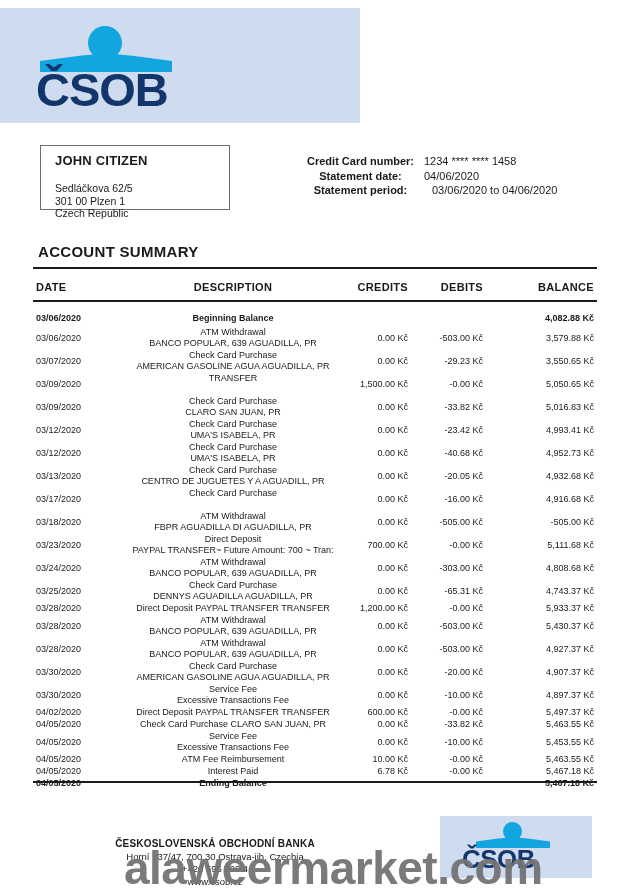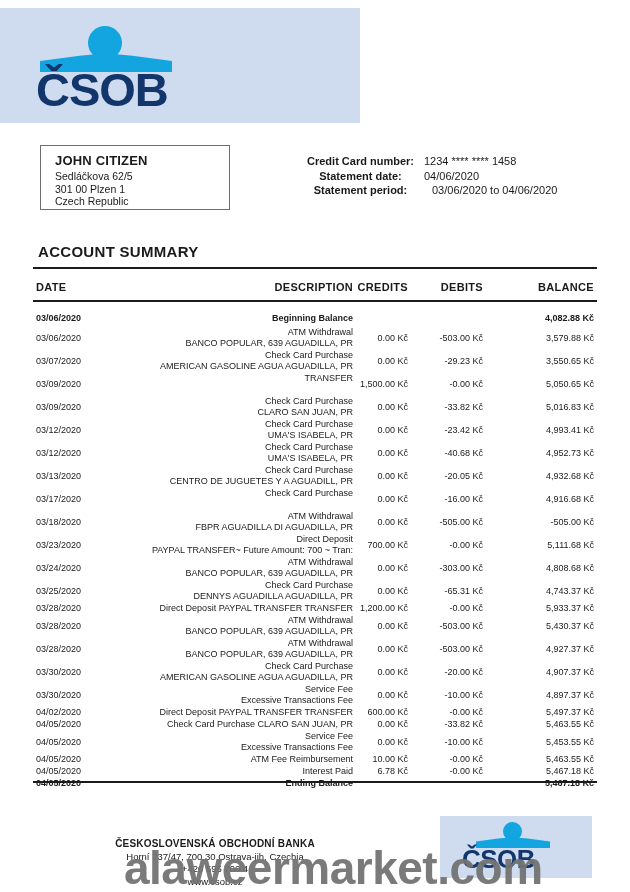--- a/index.html
+++ b/index.html
@@ -70,21 +70,21 @@
     width: 190px;
     height: 65px;
     border: 1px solid #6e6e6e;
     box-sizing: border-box;
     padding: 7px 0 0 14px;
   }
   .addr-name {
     font-size: 13px;
     font-weight: bold;
     letter-spacing: 0.2px;
-    margin-bottom: 2px;
+    margin-bottom: 14px;
   }
   .addr-line {
     font-size: 10.5px;
     line-height: 12.5px;
   }
 
   
   .meta {
     position: absolute;
     left: 297px;
@@ -137,21 +137,21 @@
   .rule-head {
     position: absolute;
     left: 33px;
     top: 300px;
     width: 564px;
     height: 2px;
     background: #1b1b1b;
   }
 
   .col-date   { position: absolute; left: 3px;   width: 80px;  text-align: left; }
-  .col-desc   { position: absolute; left: 80px;  width: 240px; text-align: right; }
+  .col-desc   { position: absolute; left: 80px;  width: 240px; text-align: center; }
   .col-credit { position: absolute; left: 285px; width: 90px;  text-align: right; }
   .col-debit  { position: absolute; left: 360px; width: 90px;  text-align: right; }
   .col-bal    { position: absolute; left: 465px; width: 96px;  text-align: right; }
 
   
   .txn-table {
     position: absolute;
     left: 33px;
     top: 313px;
     width: 564px;

